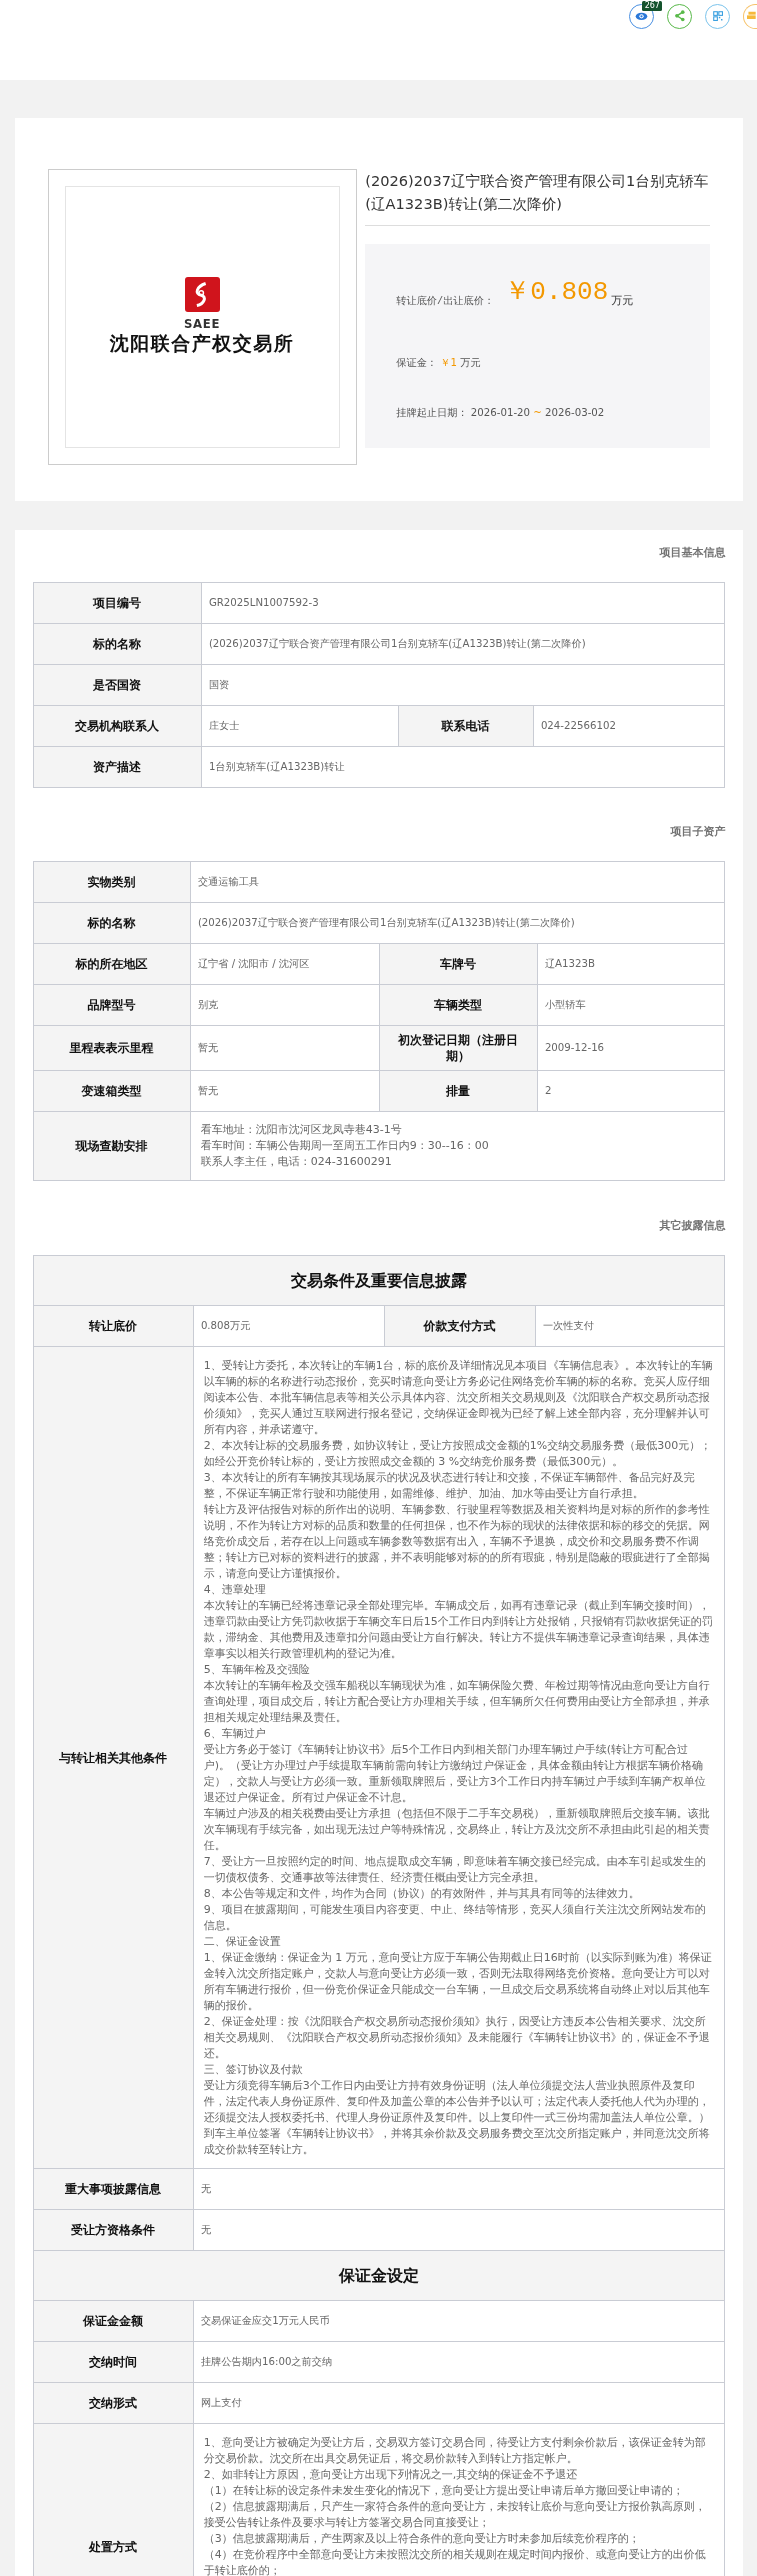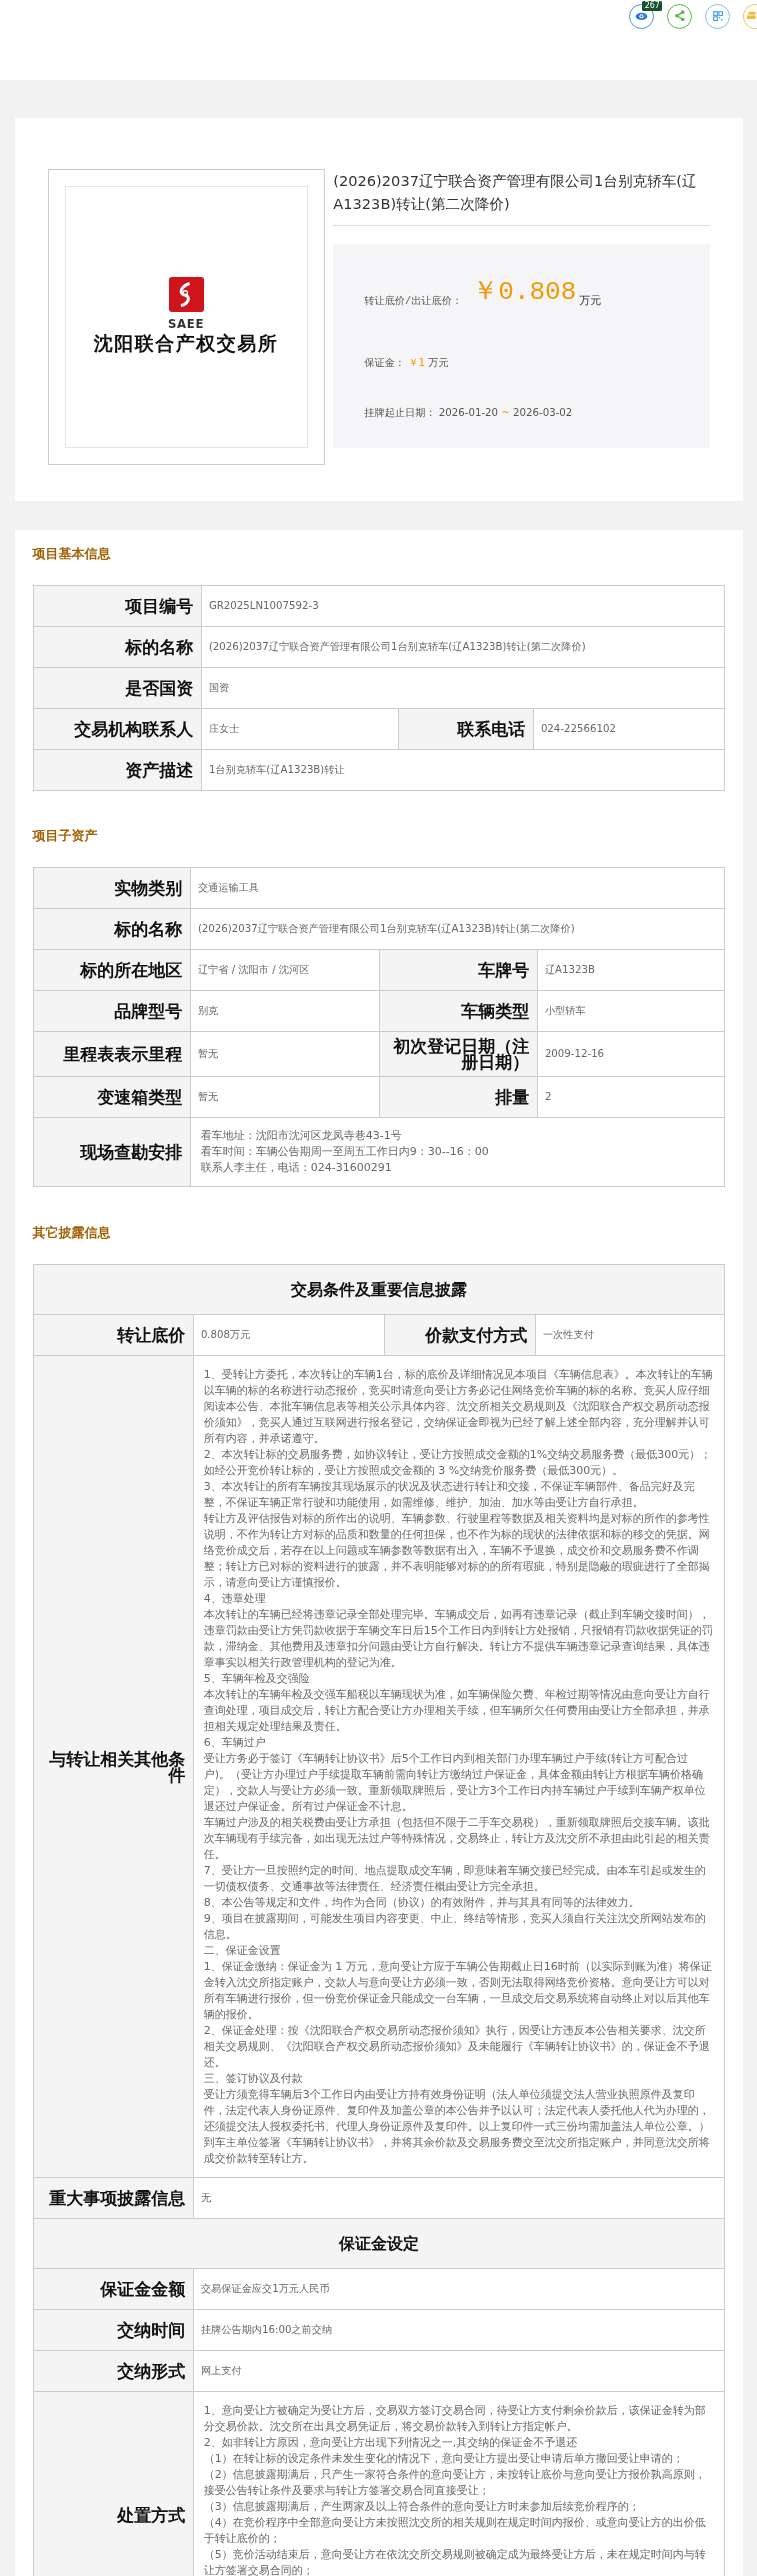--- a/index.html
+++ b/index.html
@@ -47,21 +47,21 @@
   .card {
     background: #fff;
     margin: 0 14.6px;
   }
   .hero {
     display: flex;
     padding: 51px 33px 36px 33px;
     margin-bottom: 29px;
   }
   .logo-box {
-    width: 277px; height: 296px;
+    width: 309px; height: 296px;
     border: 0.7px solid #ccc;
     box-sizing: border-box;
     padding: 16px;
     flex: none;
   }
   .logo-inner {
     border: 0.7px solid #e4e4e4;
     height: 100%;
     box-sizing: border-box;
     display: flex; flex-direction: column; align-items: center; justify-content: center;
@@ -87,43 +87,44 @@
   .price-line { display: flex; align-items: flex-end; font-size: 10.2px; color: #555; font-family: Liberation Mono, monospace; }
   .price-big { color: #f39800; font-size: 26px; margin-left: 10.2px; }
   .price-unit { color: #333; font-size: 11px; margin-left: 2.9px; }
   .sub-line { margin-top: 48px; font-size: 10.2px; color: #555; }
   .sub-line .orange { color: #f39800; }
   .sub-line.dates { margin-top: 36px; }
   .section {
     padding: 14.6px 18px 22px 18px;
   }
   .section-title {
-    color: #a16207;
-    font-size: 13px;
+    color: #737373;
+    font-size: 11px;
     font-weight: bold;
     margin: 0 0 22px 0;
+    text-align: right;
   }
   table.info {
     width: 100%;
     border-collapse: collapse;
     table-layout: fixed;
     font-size: 10.2px;
   }
   table.info td {
     border: 1.1px solid #c9ccd4;
     padding: 5.8px 7.3px;
     vertical-align: middle;
     line-height: 16px;
   }
   table.info td.lab {
     background: #f4f4f4;
     color: #111;
     font-weight: bold;
-    text-align: right;
-    font-size: 17px;
+    text-align: center;
+    font-size: 12px;
   }
   table.info td.val { color: #666; }
   table.info tr.r td { height: 41px; box-sizing: border-box; }
   table.info td.head {
     background: #f4f4f4;
     text-align: center;
     font-weight: bold;
     color: #111;
     font-size: 16px;
     height: 38px;
@@ -349,20 +350,24 @@
 二、保证金设置
 1、保证金缴纳：保证金为 1 万元，意向受让方应于车辆公告期截止日16时前（以实际到账为准）将保证金转入沈交所指定账户，交款人与意向受让方必须一致，否则无法取得网络竞价资格。意向受让方可以对所有车辆进行报价，但一份竞价保证金只能成交一台车辆，一旦成交后交易系统将自动终止对以后其他车辆的报价。
 2、保证金处理：按《沈阳联合产权交易所动态报价须知》执行，因受让方违反本公告相关要求、沈交所相关交易规则、《沈阳联合产权交易所动态报价须知》及未能履行《车辆转让协议书》的，保证金不予退还。
 三、签订协议及付款
 受让方须竞得车辆后3个工作日内由受让方持有效身份证明（法人单位须提交法人营业执照原件及复印件，法定代表人身份证原件、复印件及加盖公章的本公告并予以认可；法定代表人委托他人代为办理的，还须提交法人授权委托书、代理人身份证原件及复印件。以上复印件一式三份均需加盖法人单位公章。）到车主单位签署《车辆转让协议书》，并将其余价款及交易服务费交至沈交所指定账户，并同意沈交所将成交价款转至转让方。</td>
             </tr>
         <tr class="r">
               <td class="lab">重大事项披露信息</td>
               <td class="val" colspan="3">无</td>
             </tr>
+        <tr class="r">
+              <td class="lab">受让方资格条件</td>
+              <td class="val" colspan="3">无</td>
+            </tr>
         <tr>
               <td class="head" colspan="4">保证金设定</td>
             </tr>
         <tr class="r">
               <td class="lab">保证金金额</td>
               <td class="val" colspan="3">交易保证金应交1万元人民币</td>
             </tr>
         <tr class="r">
               <td class="lab">交纳时间</td>
               <td class="val" colspan="3">挂牌公告期内16:00之前交纳</td>

